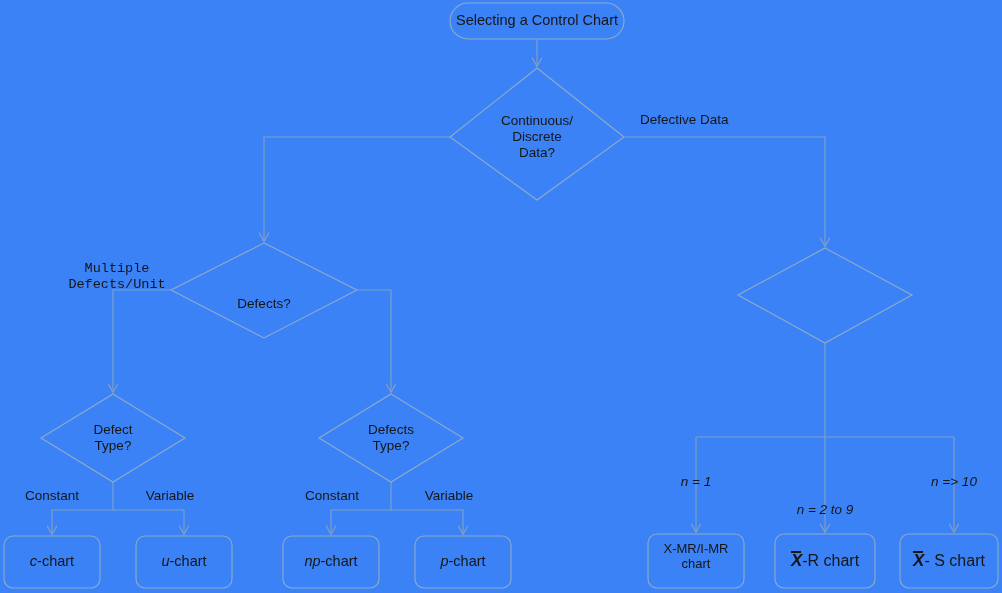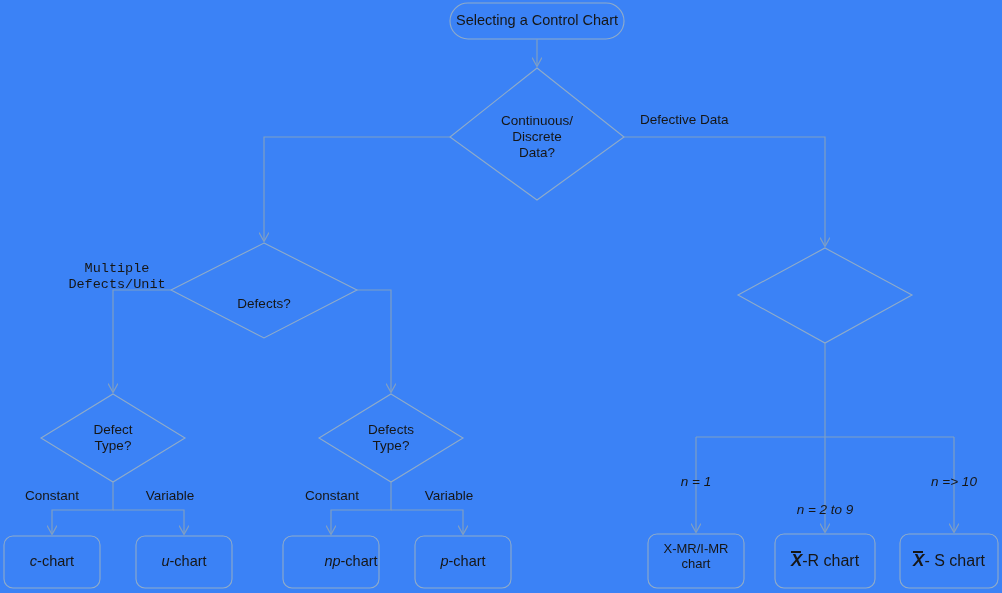--- a/index.html
+++ b/index.html
@@ -159,21 +159,21 @@
   <div class="node-label term-label" style="left:4px; top:536px; width:96px; height:52px;">
     <span class="ital">c</span>
       <span>-chart</span>
   </div>
 
   <div class="node-label term-label" style="left:136px; top:536px; width:96px; height:52px;">
     <span class="ital">u</span>
       <span>-chart</span>
   </div>
 
-  <div class="node-label term-label" style="left:283px; top:536px; width:96px; height:52px;padding-left:20px;">
+  <div class="node-label term-label" style="left:283px; top:536px; width:96px; height:52px;">
     <span class="ital">np</span>
       <span>-chart</span>
   </div>
 
   <div class="node-label term-label" style="left:415px; top:536px; width:96px; height:52px;">
     <span class="ital">p</span>
       <span>-chart</span>
   </div>
 
   <div class="node-label term-label" style="left:648px; top:534px; width:96px; height:44px; white-space:pre-line; font-size:13px;">X-MR/I-MR

